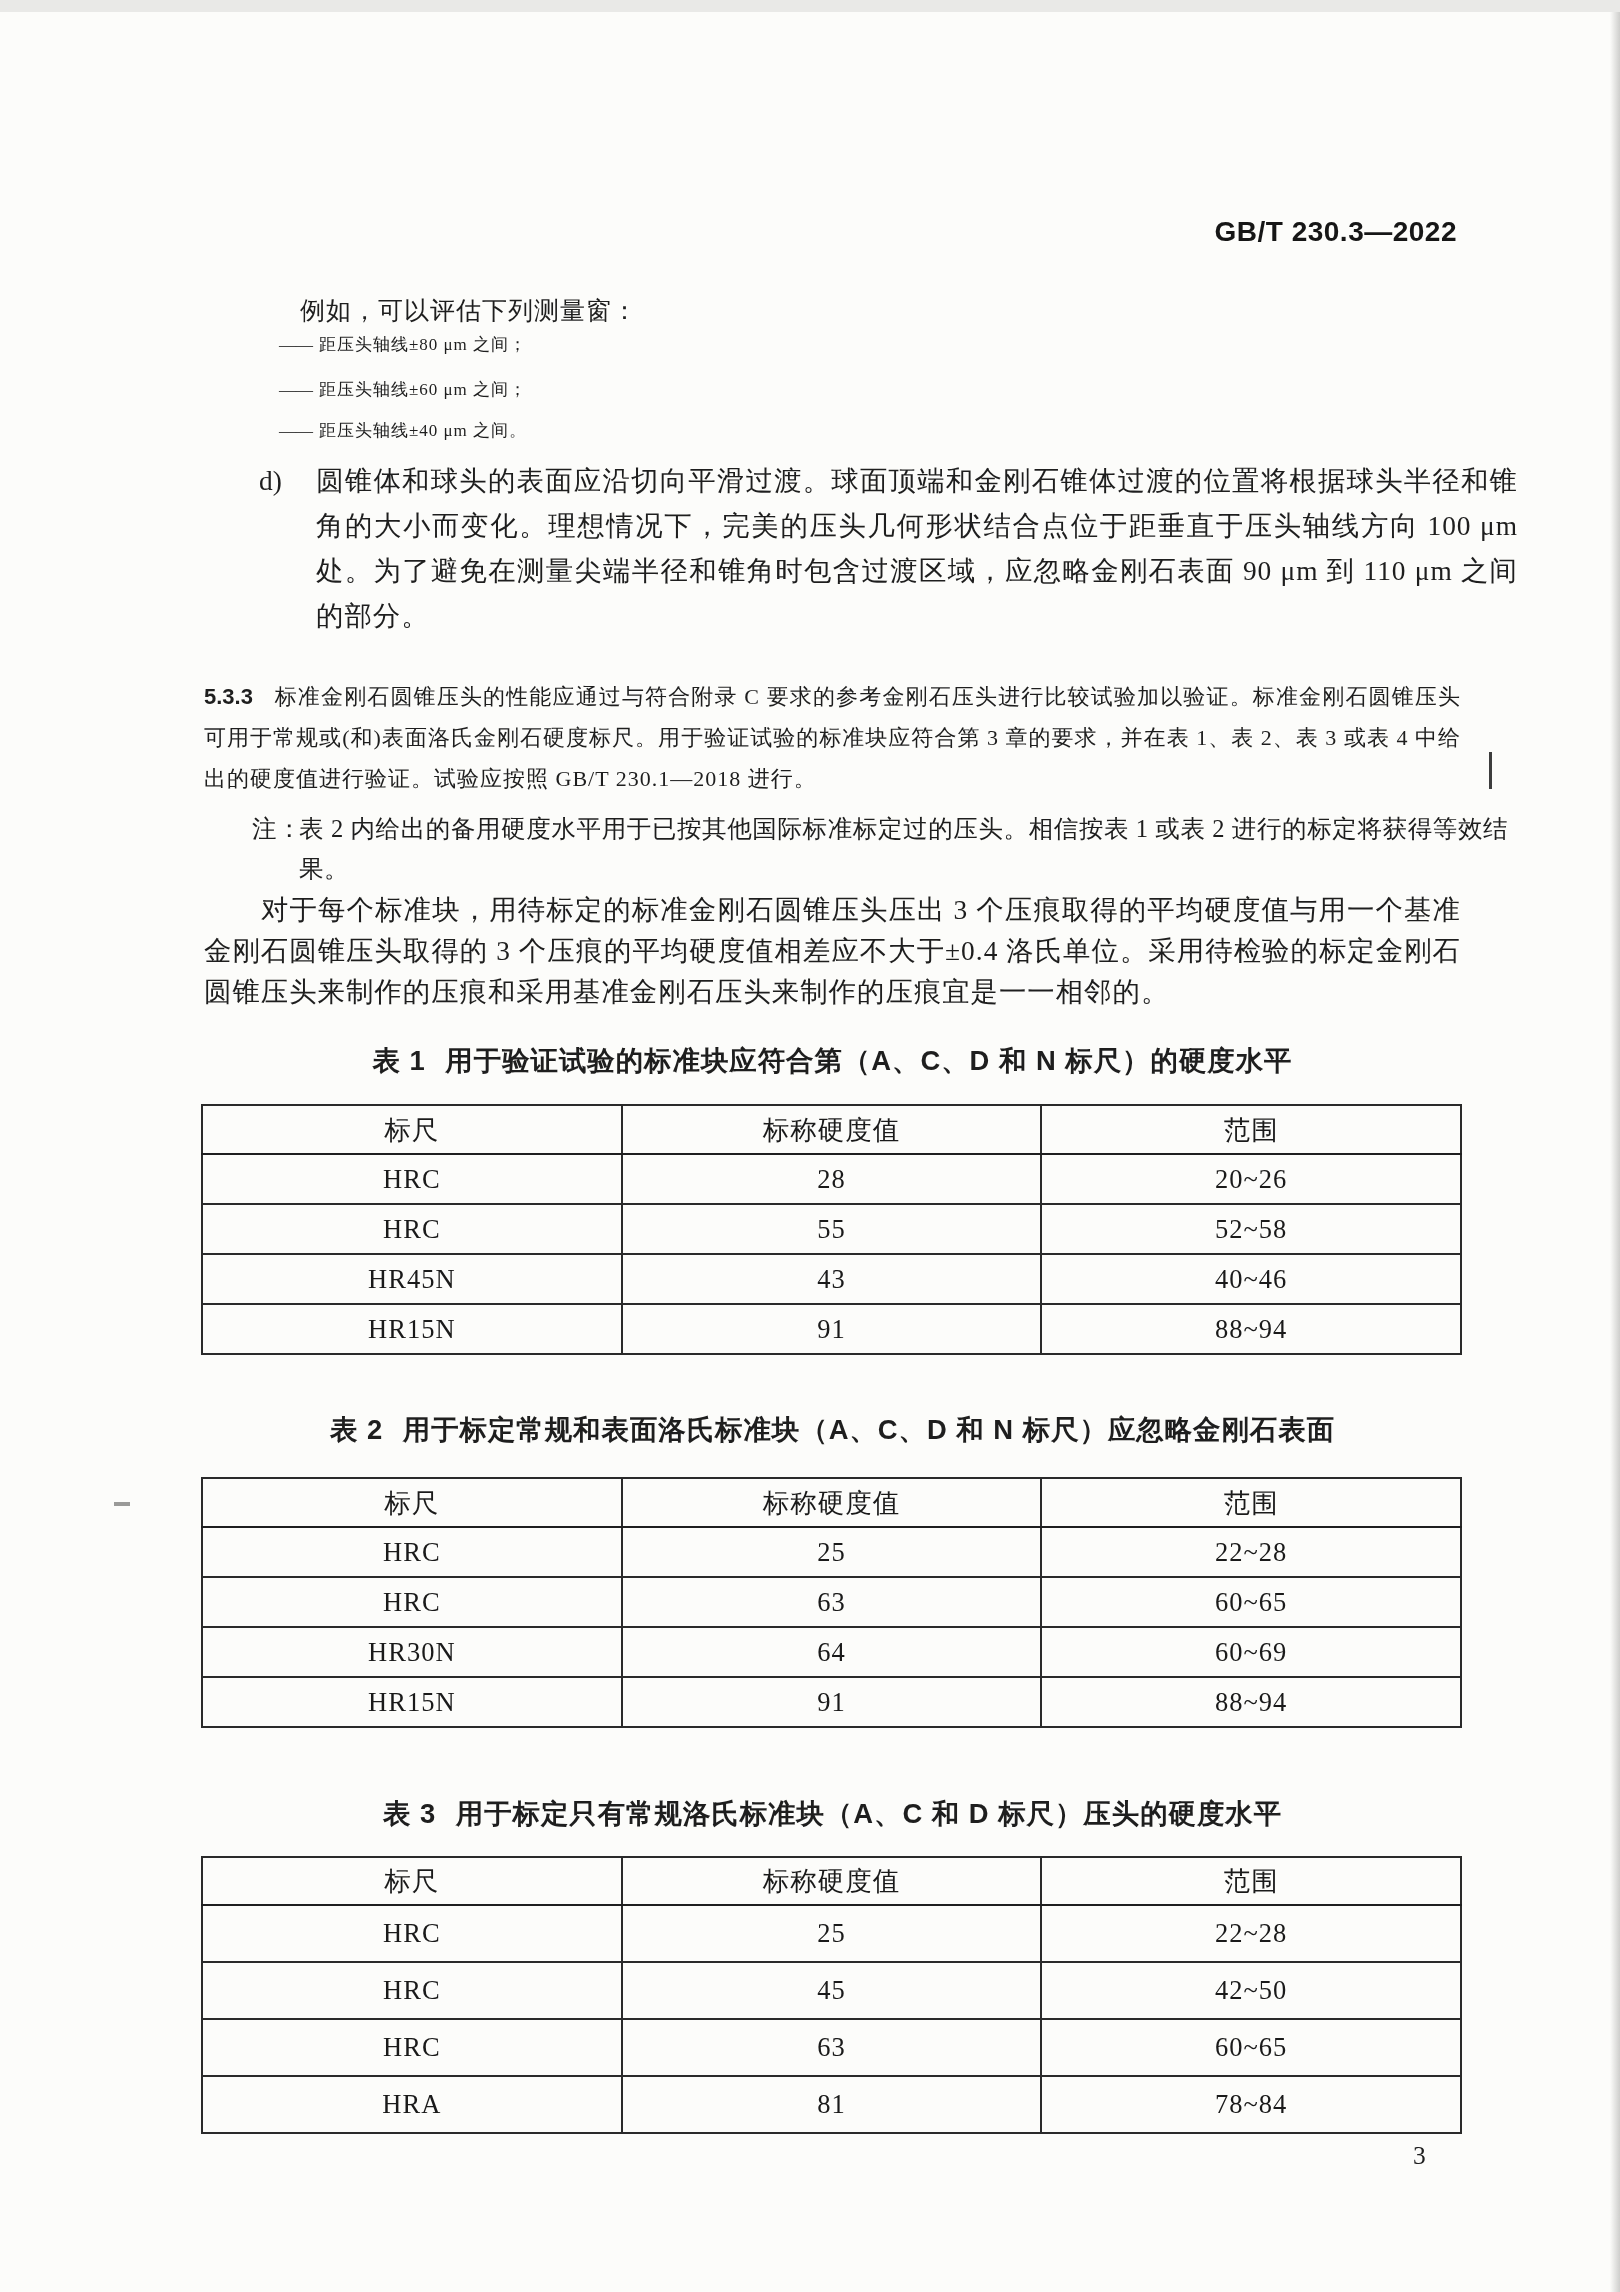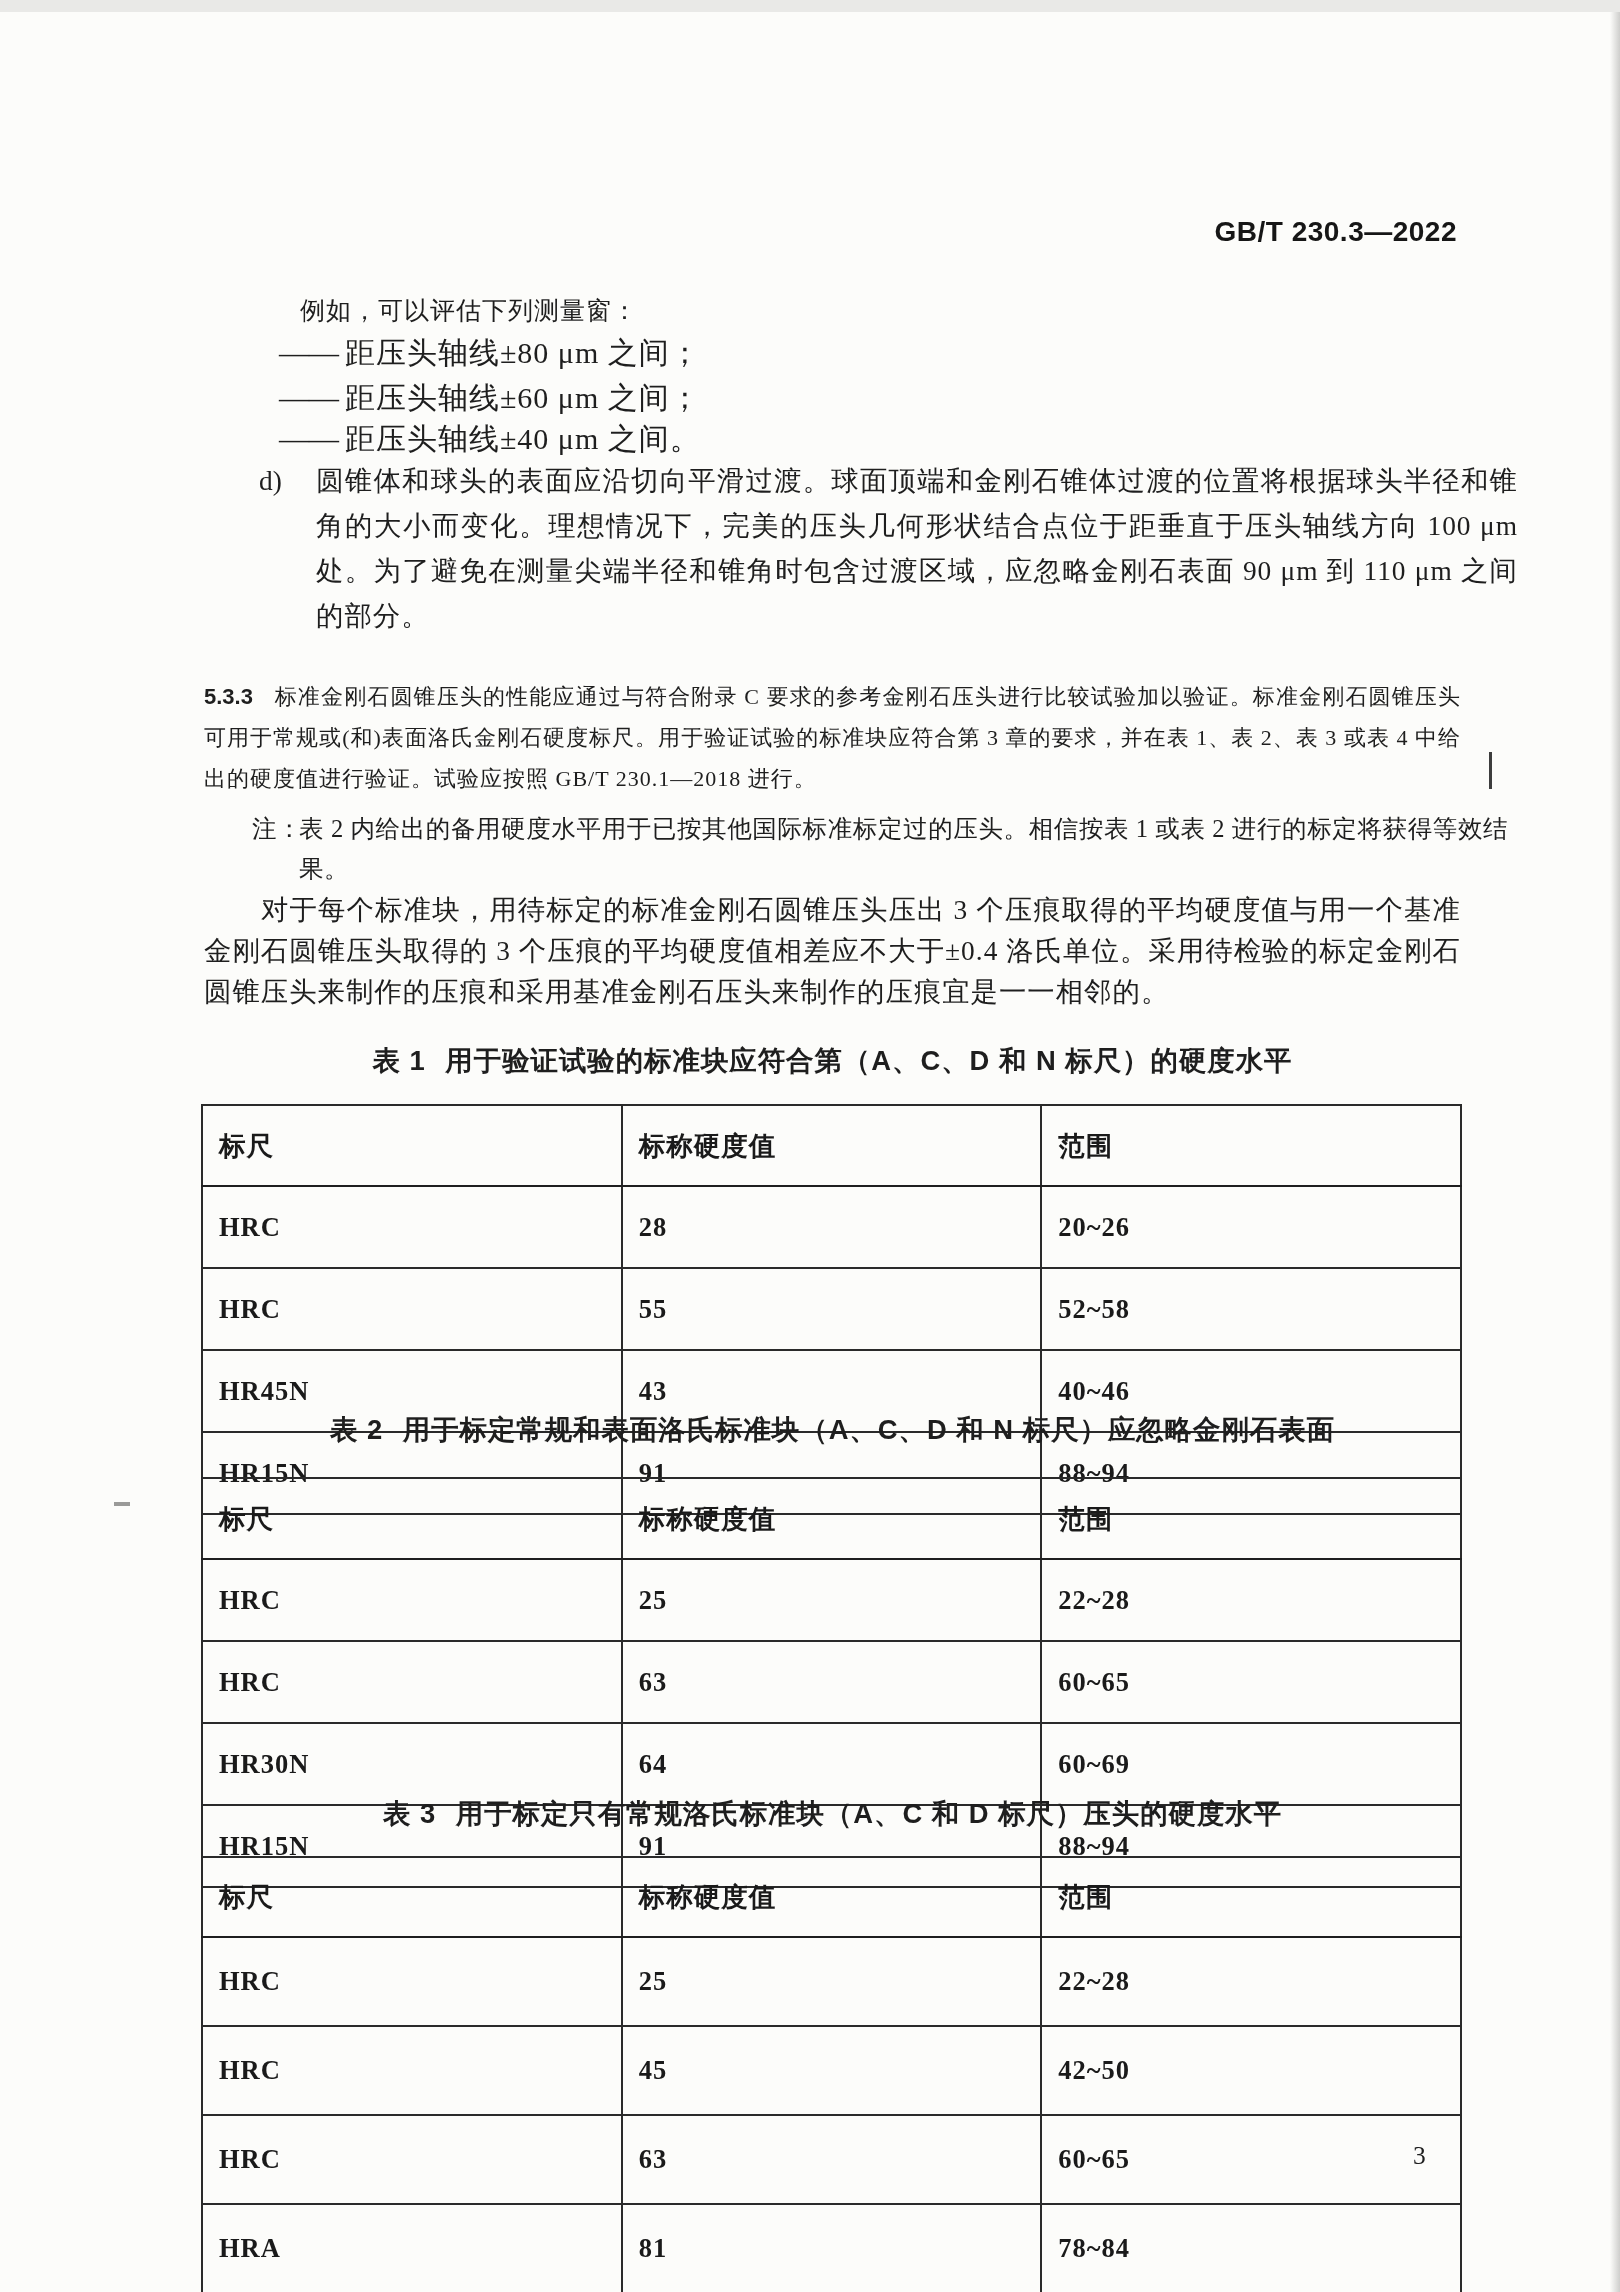--- a/index.html
+++ b/index.html
@@ -18,21 +18,21 @@
   
   .doc-code {
     top:204px; right:163px;
     font-family:"Liberation Sans","DejaVu Sans",sans-serif;
     font-weight:bold; font-size:28px; letter-spacing:0.5px;
     color:#161616;
   }
 
   
   .intro-lead { top:282px; left:300px; font-size:25px; letter-spacing:1px; }
-  .dash-line { left:279px; font-size:30px; letter-spacing:1px; white-space:nowrap; }
+  .dash-line { left:279px; font-size:17px; letter-spacing:1px; white-space:nowrap; }
   .dash-line .dash { letter-spacing:0; margin-right:5.9px; }
   .dash-1 { top:321px; }
   .dash-2 { top:366px; }
   .dash-3 { top:407px; }
 
   
   .list-item {
     left:259px; width:1202px;
     font-size:27.4px; letter-spacing:1px; line-height:45px;
     text-align:justify;
@@ -87,22 +87,22 @@
   table.hardness {
     position:absolute; left:201px; width:1261px;
     border-collapse:collapse; table-layout:fixed;
     font-size:26.5px; letter-spacing:1px;
     color:#1a1a1a;
     border:2.9px solid #1f1f1f;
   }
   table.hardness th, table.hardness td {
     border-left:2px solid #2a2a2a; border-right:2px solid #2a2a2a;
     border-top:2px solid #2a2a2a; border-bottom:2px solid #2a2a2a;
-    text-align:left; vertical-align:middle;
-    font-weight:bold; padding:16px;
+    text-align:center; vertical-align:middle;
+    font-weight:normal; padding:0;
   }
   table.hardness tr.head th { border-bottom:2.9px solid #1f1f1f; }
   .tbl-1 { top:1092px; }
   .tbl-2 { top:1465px; }
   .tbl-3 { top:1844px; }
   .tbl-1 tr.head th, .tbl-2 tr.head th { height:47px; }
   .tbl-1 td, .tbl-2 td { height:48px; }
   .tbl-3 tr.head th { height:46px; }
   .tbl-3 td { height:55px; }
 

